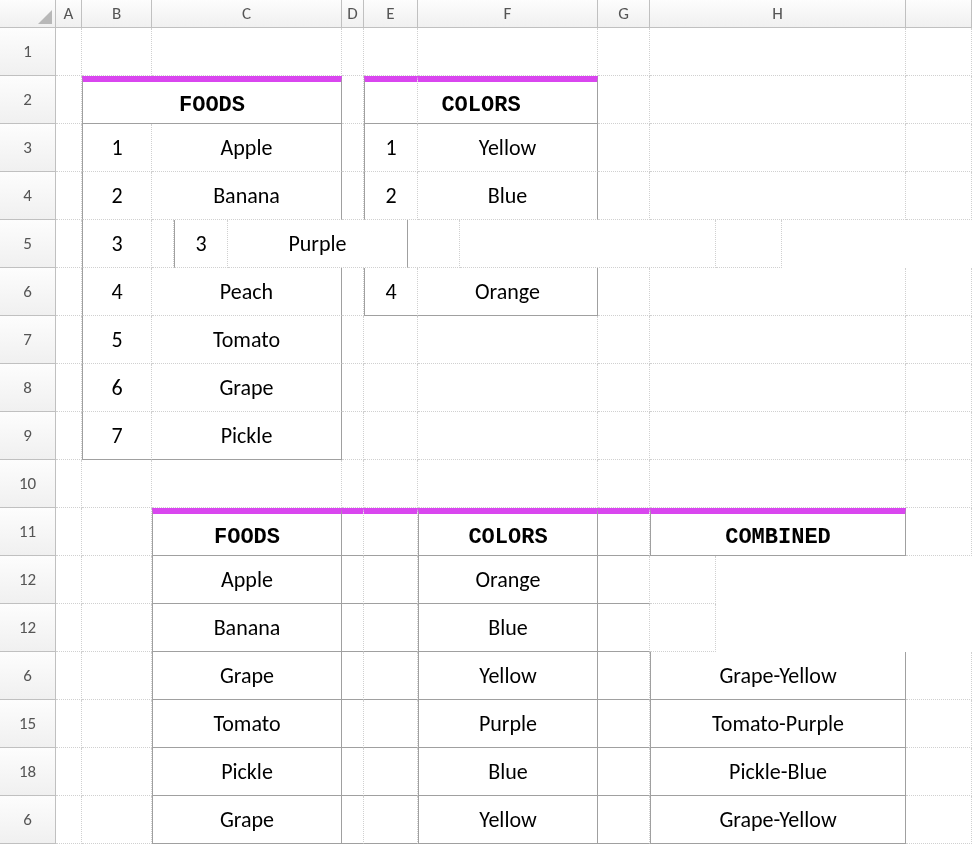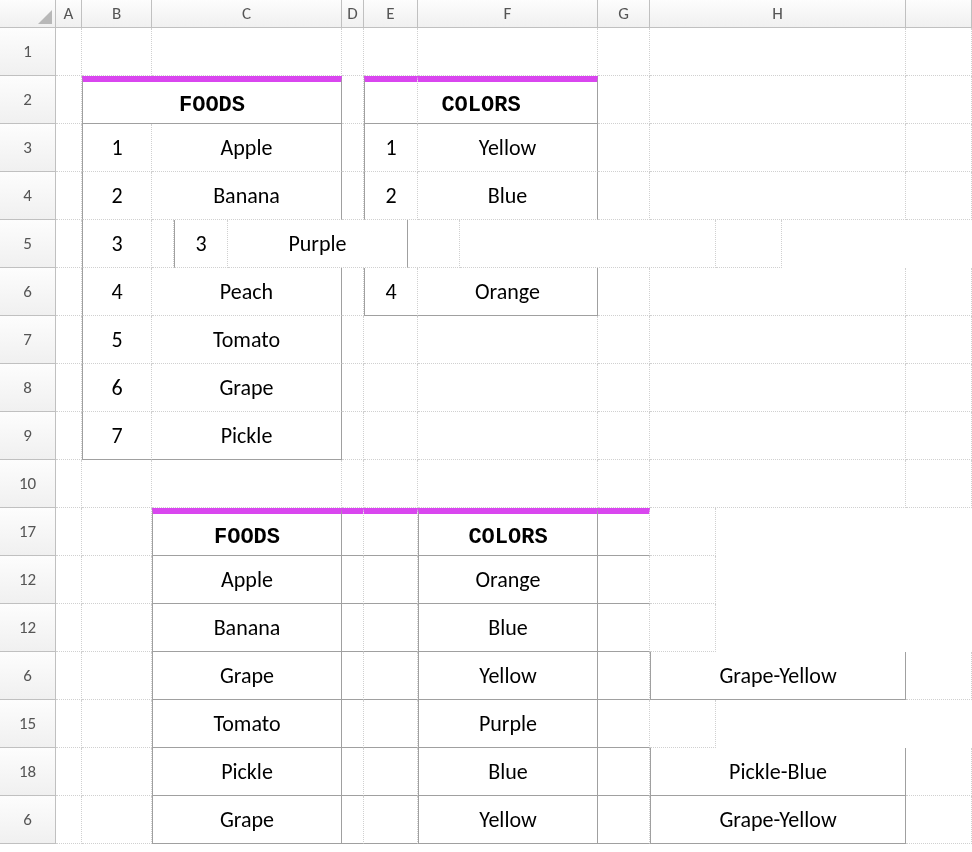--- a/index.html
+++ b/index.html
@@ -116,21 +116,21 @@
       <div class="rowhead">1</div>
       <div class="rowhead">2</div>
       <div class="rowhead">3</div>
       <div class="rowhead">4</div>
       <div class="rowhead">5</div>
       <div class="rowhead">6</div>
       <div class="rowhead">7</div>
       <div class="rowhead">8</div>
       <div class="rowhead">9</div>
       <div class="rowhead">10</div>
-      <div class="rowhead">17</div>
+      <div class="rowhead">11</div>
       <div class="rowhead">12</div>
       <div class="rowhead">12</div>
       <div class="rowhead">6</div>
       <div class="rowhead">15</div>
       <div class="rowhead">18</div>
       <div class="rowhead">6</div>
     </div>
 
   <div class="gridbody">
       <div class="row">
@@ -247,20 +247,21 @@
         <div class="cell" style="width: 66px;"></div>
       </div>
       <div class="row">
         <div class="cell" style="width: 26px;"></div>
         <div class="cell" style="width: 70px;"></div>
         <div class="cell bold b-top b-left b-right solid-bottom" style="width: 190px;">FOODS</div>
         <div class="cell bold b-top solid-bottom" style="width: 22px;"></div>
         <div class="cell bold b-top solid-bottom" style="width: 54px;"></div>
         <div class="cell bold b-top b-left b-right solid-bottom" style="width: 180px;">COLORS</div>
         <div class="cell bold b-top solid-bottom" style="width: 52px;"></div>
+        <div class="cell bold b-top b-left b-right solid-bottom" style="width: 256px;">COMBINED</div>
         <div class="cell" style="width: 66px;"></div>
       </div>
       <div class="row">
         <div class="cell" style="width: 26px;"></div>
         <div class="cell" style="width: 70px;"></div>
         <div class="cell b-left b-right solid-bottom" style="width: 190px;">Apple</div>
         <div class="cell solid-bottom" style="width: 22px;"></div>
         <div class="cell solid-bottom" style="width: 54px;"></div>
         <div class="cell b-left b-right solid-bottom" style="width: 180px;">Orange</div>
         <div class="cell solid-bottom" style="width: 52px;"></div>
@@ -288,20 +289,21 @@
         <div class="cell" style="width: 66px;"></div>
       </div>
       <div class="row">
         <div class="cell" style="width: 26px;"></div>
         <div class="cell" style="width: 70px;"></div>
         <div class="cell b-left b-right solid-bottom" style="width: 190px;">Tomato</div>
         <div class="cell solid-bottom" style="width: 22px;"></div>
         <div class="cell solid-bottom" style="width: 54px;"></div>
         <div class="cell b-left b-right solid-bottom" style="width: 180px;">Purple</div>
         <div class="cell solid-bottom" style="width: 52px;"></div>
+        <div class="cell b-left b-right solid-bottom" style="width: 256px;">Tomato-Purple</div>
         <div class="cell" style="width: 66px;"></div>
       </div>
       <div class="row">
         <div class="cell" style="width: 26px;"></div>
         <div class="cell" style="width: 70px;"></div>
         <div class="cell b-left b-right solid-bottom" style="width: 190px;">Pickle</div>
         <div class="cell solid-bottom" style="width: 22px;"></div>
         <div class="cell solid-bottom" style="width: 54px;"></div>
         <div class="cell b-left b-right solid-bottom" style="width: 180px;">Blue</div>
         <div class="cell solid-bottom" style="width: 52px;"></div>

